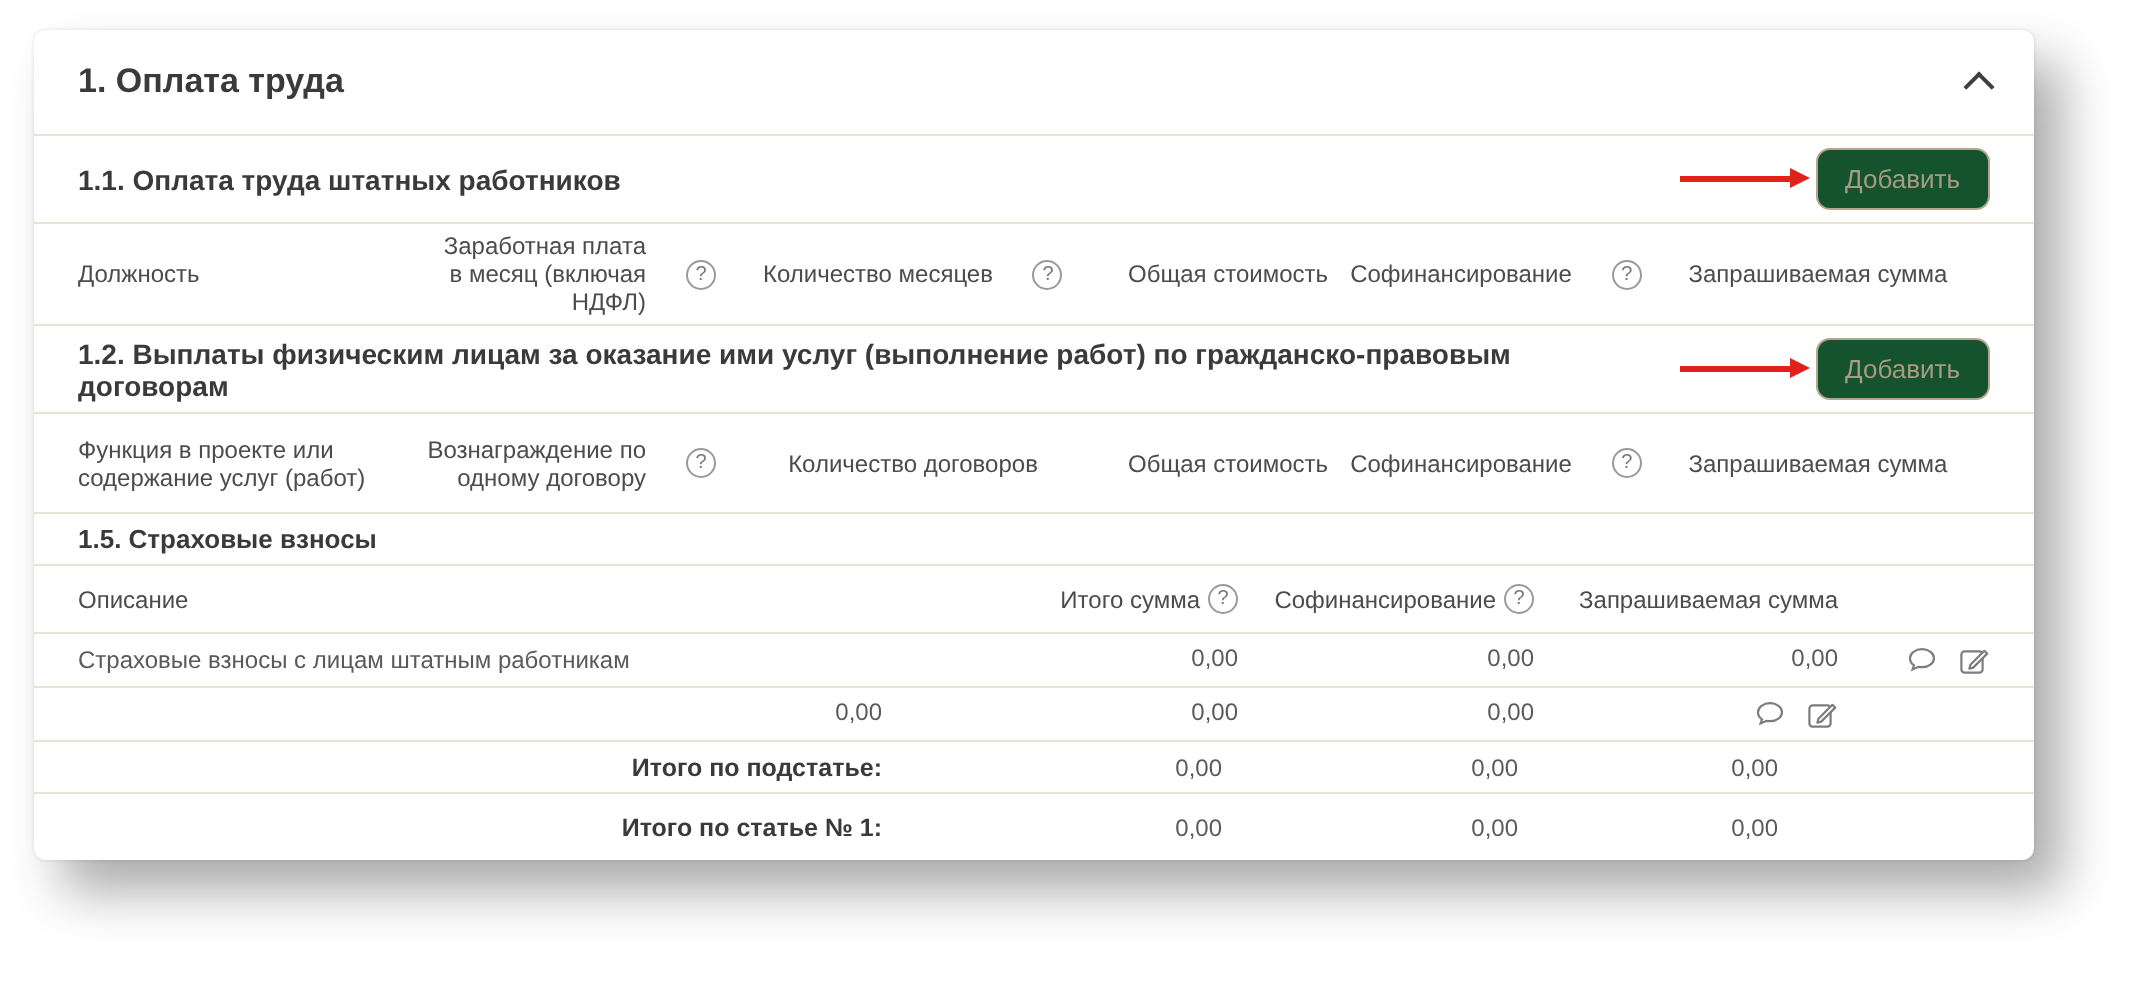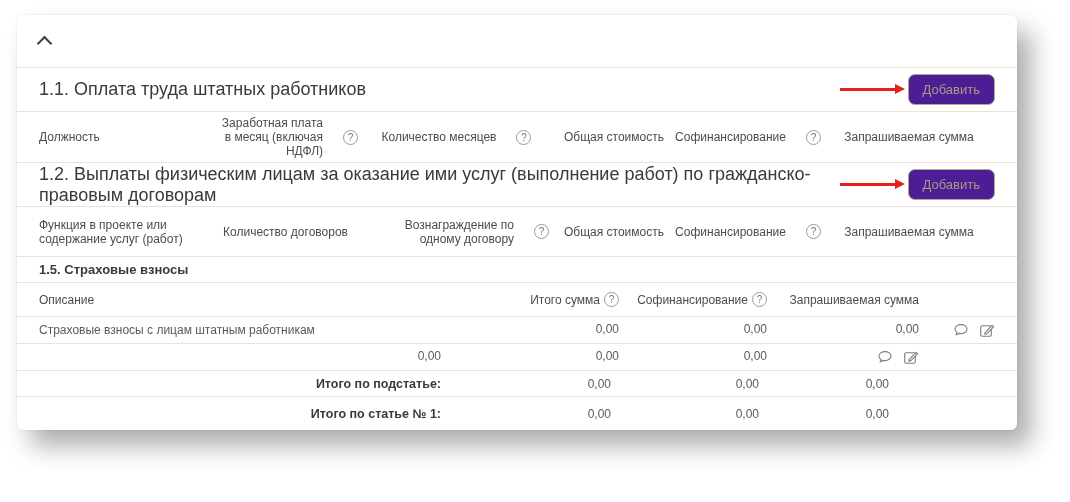--- a/index.html
+++ b/index.html
@@ -11,27 +11,27 @@
   body{width:1070px;height:502px;background:#fff;overflow:hidden;position:relative;
        font-family:"Liberation Sans",sans-serif;color:var(--text-mid)}
   .card{position:absolute;left:17px;top:15px;width:1000px;background:#fff;border-radius:6px;
         box-shadow:0 0 2px rgba(0,0,0,.12), 14px 16px 26px rgba(0,0,0,.33)}
   .row{border-bottom:1px solid var(--divider);padding:0 22px;display:flex;align-items:center}
   .card-header{height:53px;justify-content:space-between}
   .card-header h2{font-size:17px;font-weight:700;color:var(--text-dark)}
   .chev{width:11px;height:11px;border-left:2px solid #3f3f3f;border-top:2px solid #3f3f3f;
         transform:rotate(45deg);display:inline-block;margin-top:5px;cursor:pointer}
   .sub-header{height:44px;justify-content:space-between}
-  .sub-header h3{font-size:18px;font-weight:400;color:var(--text-dark);flex:1 1 auto;padding-right:10px}
+  .sub-header h3{font-size:14px;font-weight:700;color:var(--text-dark);flex:1 1 auto;padding-right:10px}
   .add-wrap{display:flex;align-items:center;flex:0 0 auto}
   .arrow{position:relative;width:56px;height:3px;background:var(--arrow-red);margin-right:12px}
   .arrow::after{content:"";position:absolute;right:-9px;top:-4px;width:0;height:0;
         border-left:10px solid var(--arrow-red);border-top:5px solid transparent;border-bottom:5px solid transparent}
   .add-btn{font-family:"Liberation Sans",sans-serif;font-size:13px;color:var(--accent-tan);
-        background:#4c1d95;border:1px solid var(--button-border);border-radius:7px;padding:7px 14px;cursor:pointer}
+        background:#14532d;border:1px solid var(--button-border);border-radius:7px;padding:7px 14px;cursor:pointer}
   .cols{display:grid;grid-template-columns:168px 145px 185px 118px 138px 172px;column-gap:6px;
         min-height:50px;align-items:center;padding:4px 22px;border-bottom:1px solid var(--divider);
         font-size:12px;color:var(--text-mid)}
   .cols .c{display:flex;align-items:center;gap:20px}
   .cols .c1{justify-content:flex-start;text-align:left}
   .cols .c2{justify-content:flex-end;text-align:right}
   .cols .c3,.cols .c4,.cols .c5,.cols .c6{justify-content:center;text-align:center}
   .help{width:15px;height:15px;border:1px solid #9a9a9a;border-radius:50%;display:inline-flex;
         align-items:center;justify-content:center;font-size:10px;color:#777;flex:0 0 auto;cursor:pointer}
   .help::before{content:"?"}
@@ -48,20 +48,21 @@
   .t3.total .num{font-weight:400}
   .icons{display:flex;justify-content:flex-end;gap:10px;align-items:center}
   .icons svg{display:block;cursor:pointer}
 </style>
 </head>
 <body>
 
 <div class="card">
 
   <div class="row card-header">
+    <h2>1. Оплата труда</h2>
     <span class="chev"></span>
   </div>
 
   <div class="row sub-header">
     <h3>1.1. Оплата труда штатных работников</h3>
     <div class="add-wrap">
       <span class="arrow"></span>
       <button class="add-btn">Добавить</button>
     </div>
   </div>
@@ -95,26 +96,26 @@
     <div class="add-wrap">
       <span class="arrow"></span>
       <button class="add-btn">Добавить</button>
     </div>
   </div>
 
   <div class="cols">
     <div class="c c1">
       <span>Функция в проекте или содержание услуг (работ)</span>
     </div>
-    <div class="c c3">
-      <span>Количество договоров</span>
-    </div>
     <div class="c c2">
       <span>Вознаграждение по одному договору</span>
       <span class="help"></span>
+    </div>
+    <div class="c c3">
+      <span>Количество договоров</span>
     </div>
     <div class="c c4">
       <span>Общая стоимость</span>
     </div>
     <div class="c c5">
       <span>Софинансирование</span>
       <span class="help"></span>
     </div>
     <div class="c c6">
       <span>Запрашиваемая сумма</span>

